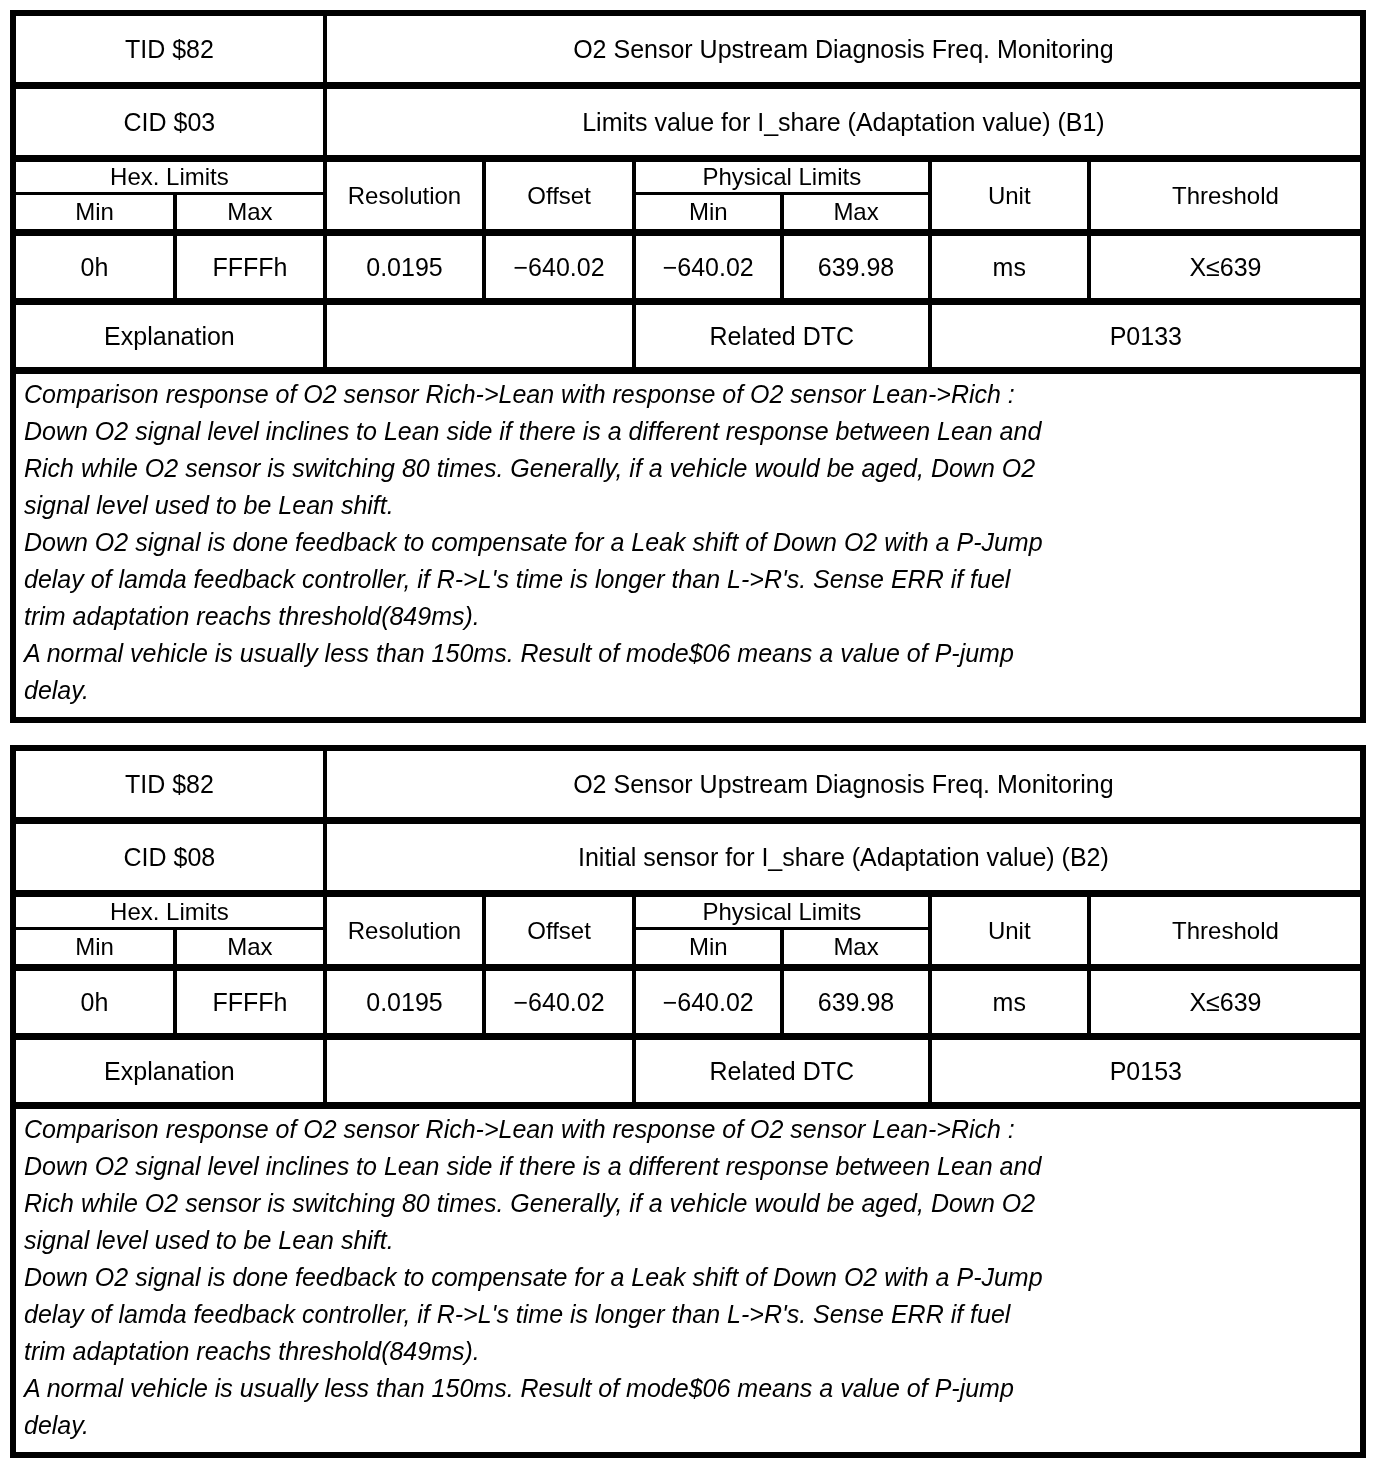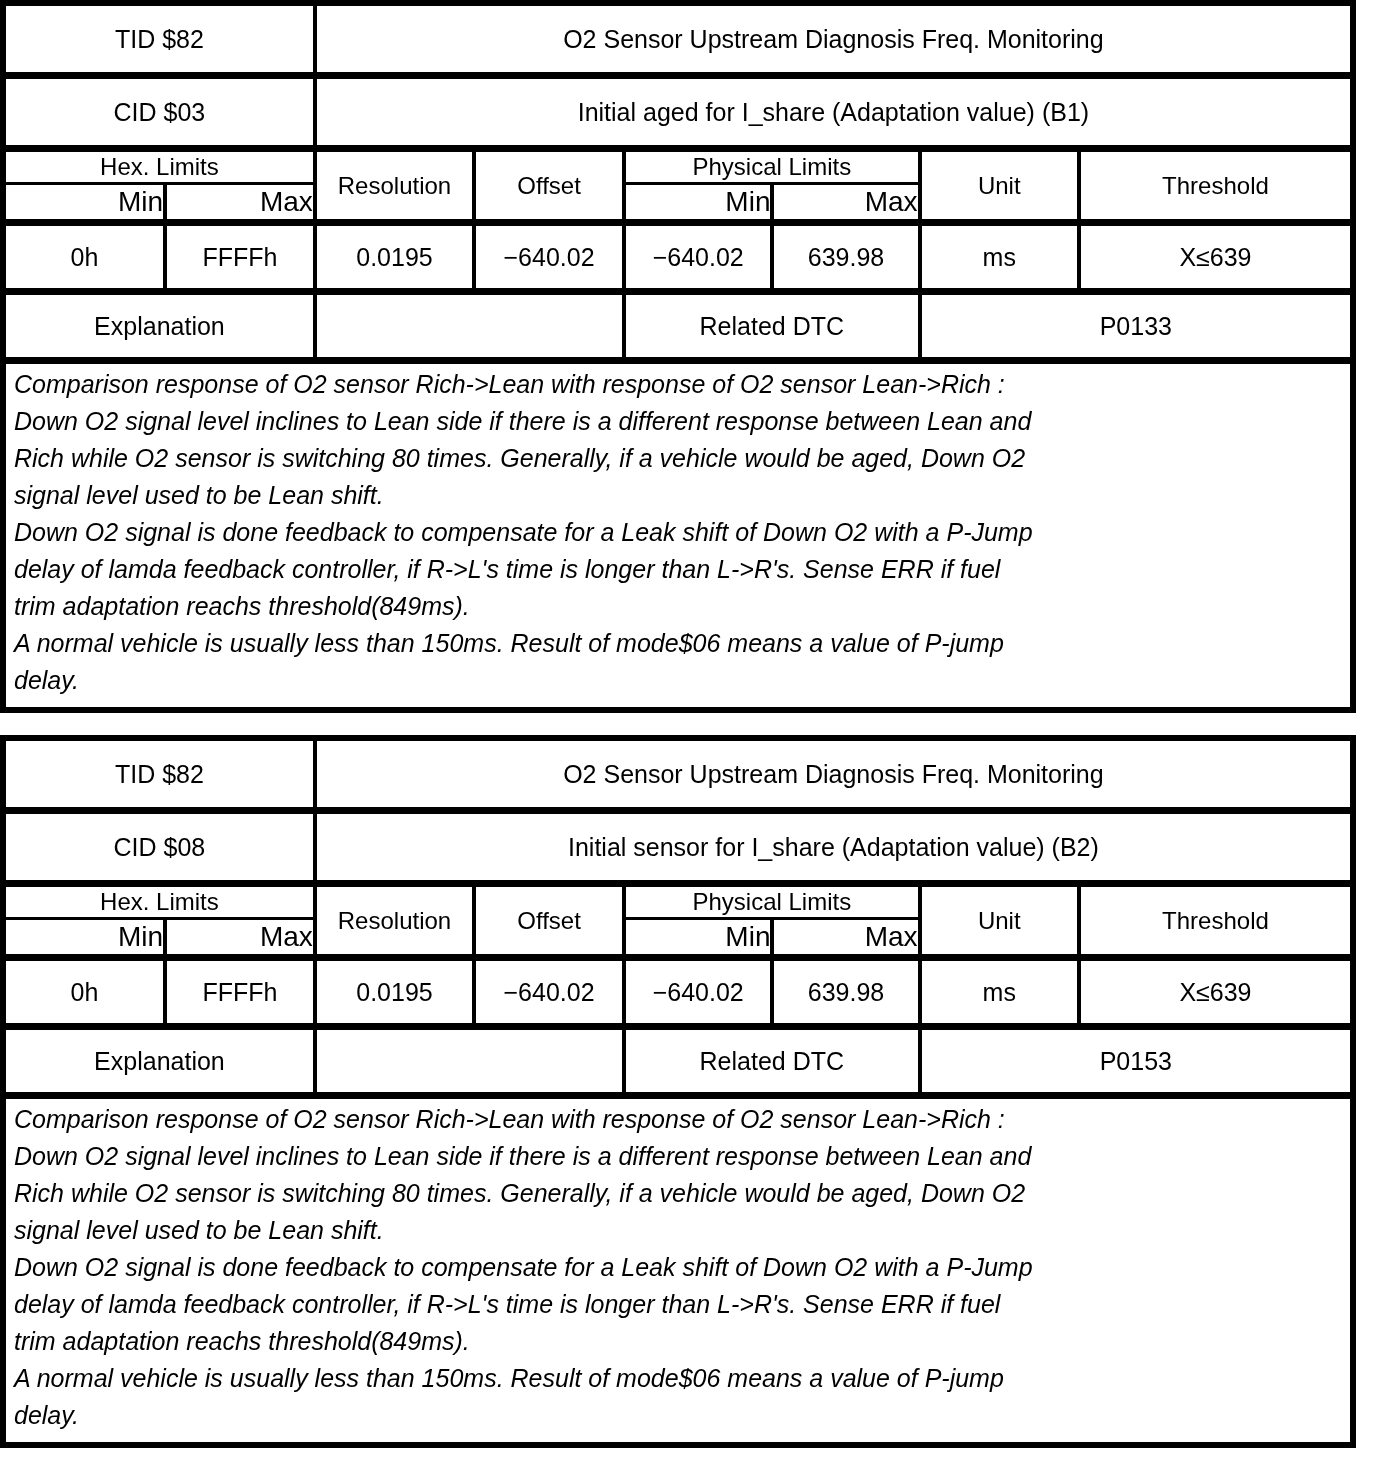--- a/index.html
+++ b/index.html
@@ -4,21 +4,21 @@
 <style>
   html, body {
     margin: 0;
     padding: 0;
     background: #ffffff;
     color: #000000;
     font-family: "Liberation Sans", "DejaVu Sans", sans-serif;
   }
   .page {
     width: 1356px;
-    padding: 0;
+    padding: 10px;
   }
   table.spec {
     border-collapse: collapse;
     table-layout: fixed;
     width: 1356px;
     border: 6px solid #000;
   }
   table.spec + table.spec {
     margin-top: 22px;
   }
@@ -32,21 +32,21 @@
     white-space: nowrap;
   }
   
   tr.tsep td { border-top: 7px solid #000; }
   
   td.thin-b { border-bottom: 3px solid #000; text-align: center; }
   tr.subrow2 td { border-top: 3px solid #000; }
 
   tr.r-title td { height: 66px; }
   tr.r-sub td    { height: 30px; font-size: 24px; }
-  tr.subrow2 td  { height: 34px; font-size: 28px; text-align: right; }
+  tr.subrow2 td  { height: 34px; font-size: 24px; }
   tr.r-data td   { height: 62px; }
   tr.r-label td  { height: 62px; text-align: center; }
   tr.r-text td {
     text-align: left;
     white-space: normal;
     padding: 2px 8px 8px 8px;
     line-height: 37px;
     vertical-align: top;
     font-style: italic;
   }
@@ -67,21 +67,21 @@
       <col style="width:11.8%">
         <col style="width:20.3%">
     </colgroup>
     <tbody>
         <tr class="r-title">
       <td colspan="2">TID $82</td>
       <td colspan="6">O2 Sensor Upstream Diagnosis Freq. Monitoring</td>
     </tr>
     <tr class="r-title tsep">
       <td colspan="2">CID $03</td>
-      <td colspan="6">Initial aged for I_share (Adaptation value) (B1)</td>
+      <td colspan="6">Limits value for I_share (Adaptation value) (B1)</td>
     </tr>
     <tr class="r-sub tsep">
       <td colspan="2" class="thin-b">Hex. Limits</td>
       <td rowspan="2">Resolution</td>
       <td rowspan="2">Offset</td>
       <td colspan="2" class="thin-b">Physical Limits</td>
       <td rowspan="2">Unit</td>
       <td rowspan="2">Threshold</td>
     </tr>
     <tr class="subrow2">

